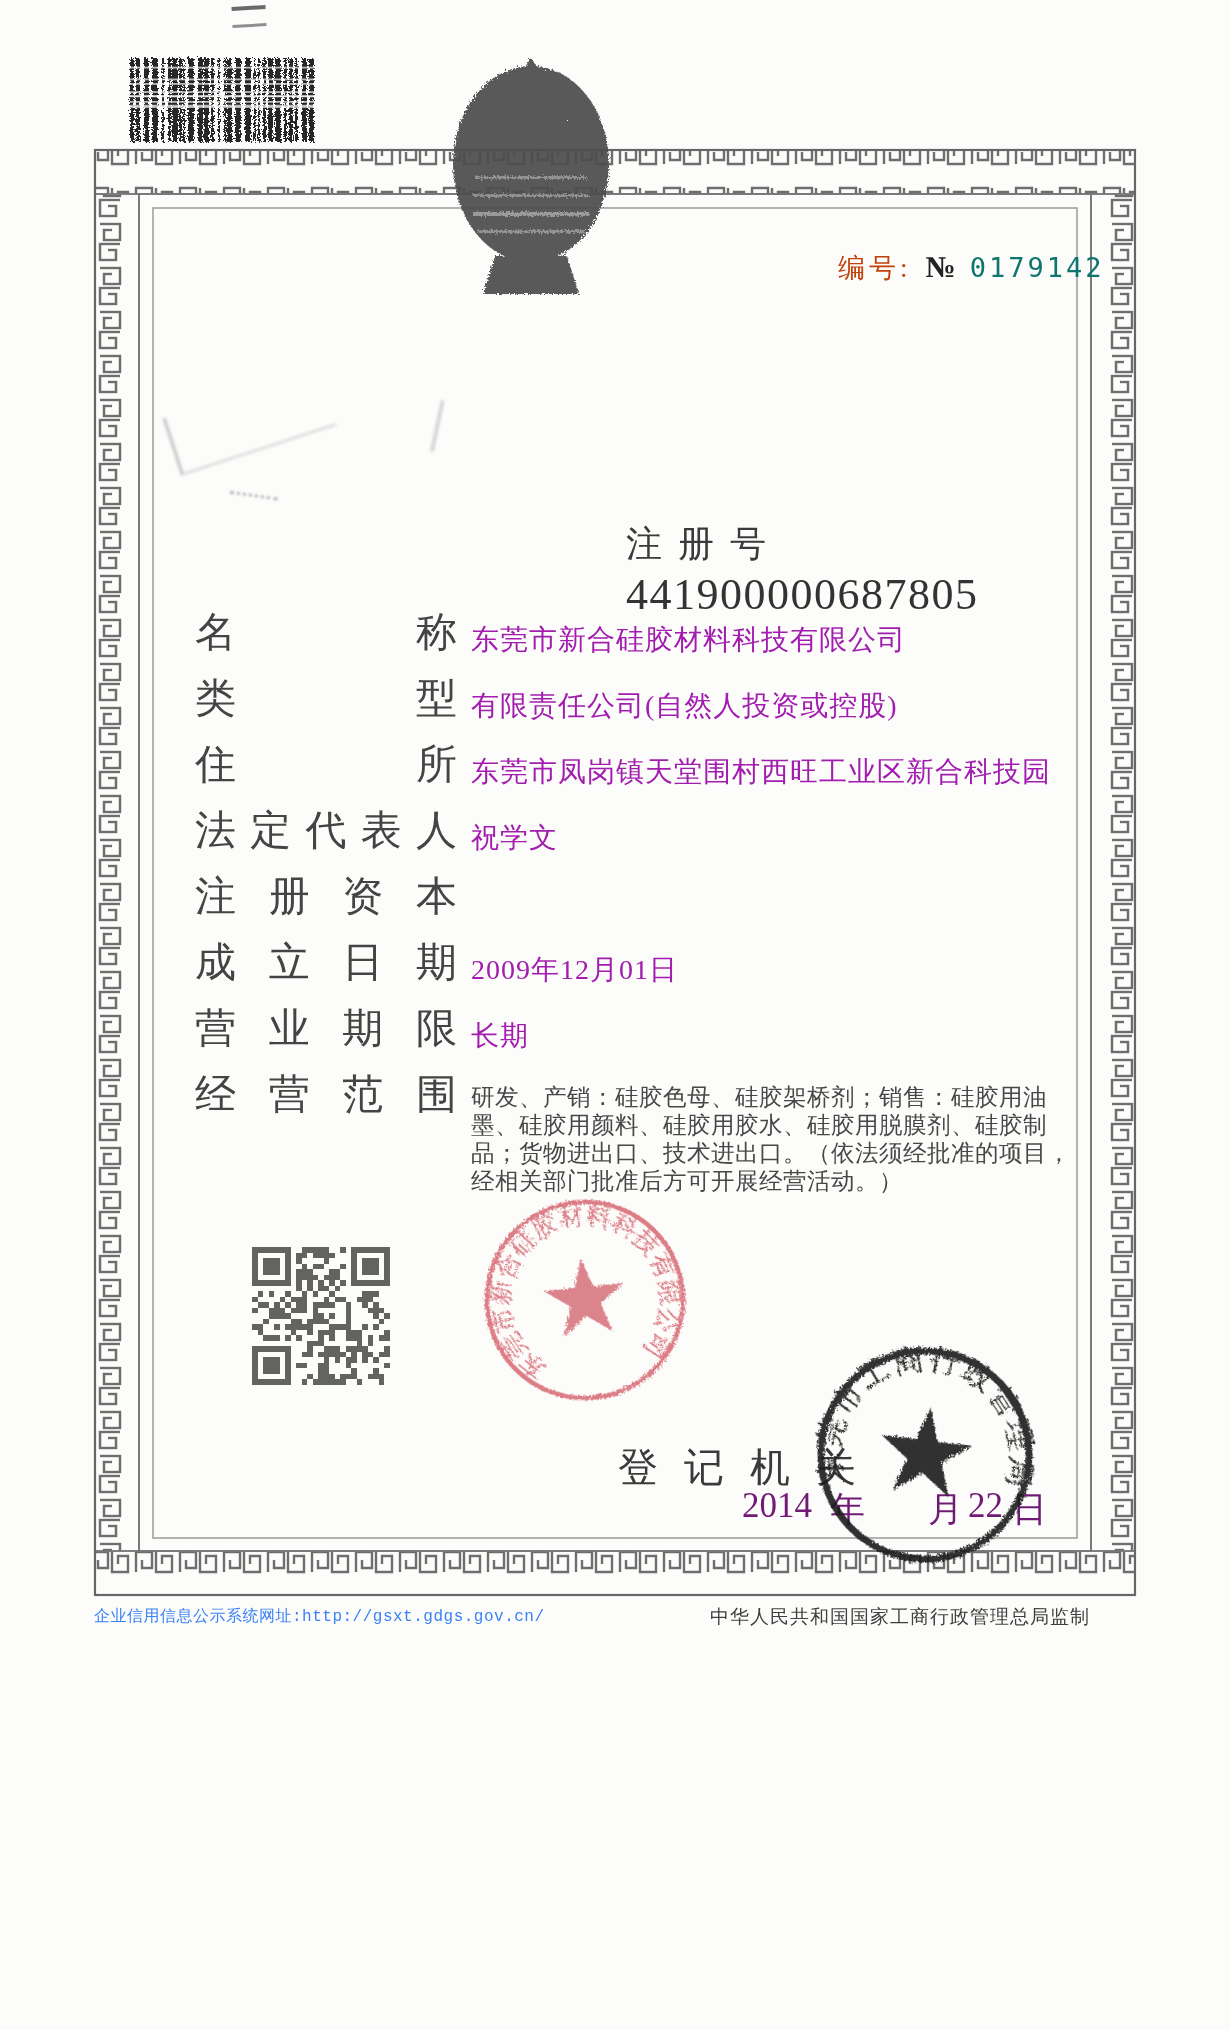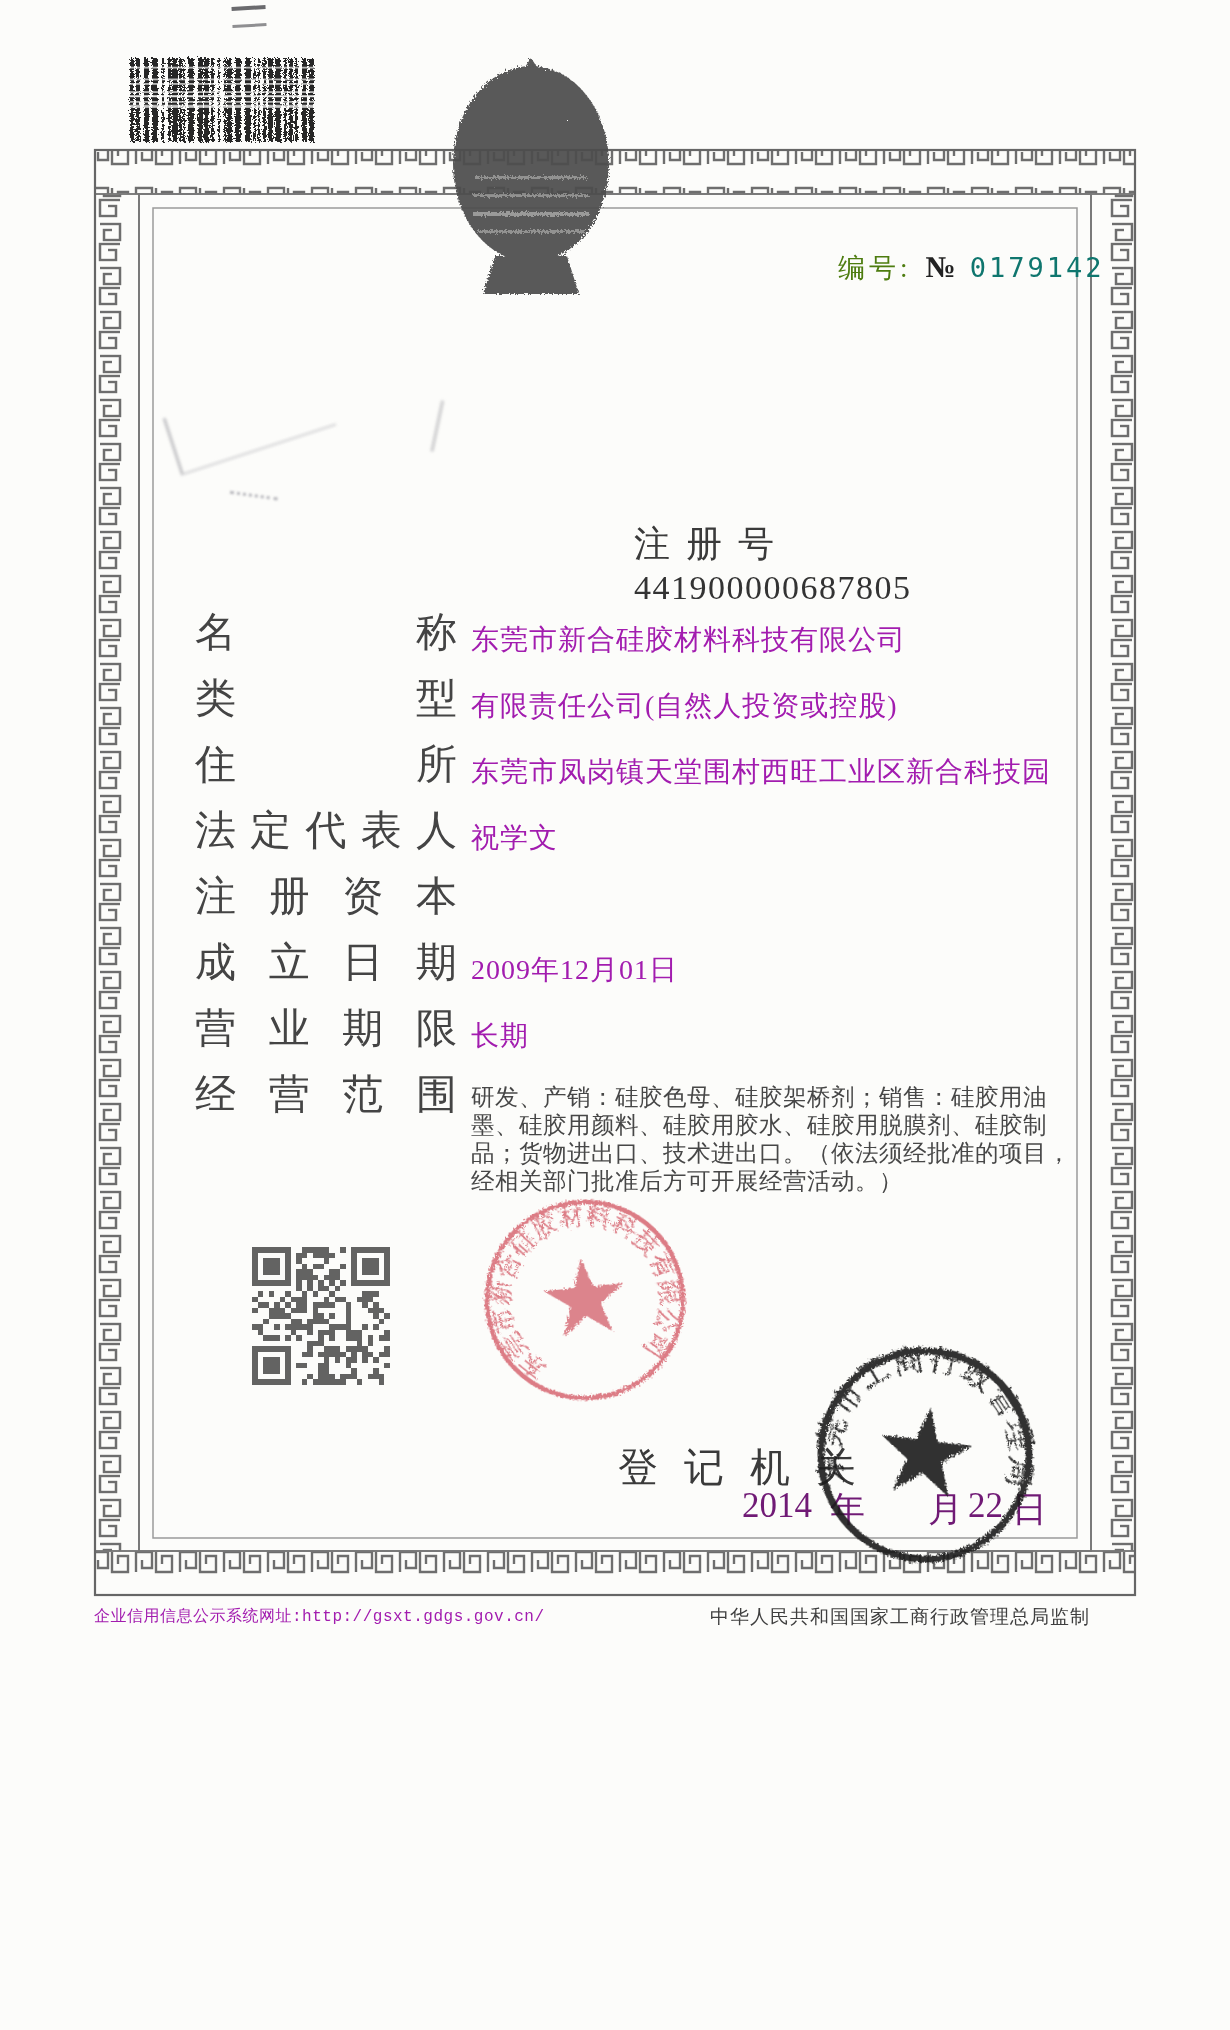--- a/index.html
+++ b/index.html
@@ -8,31 +8,31 @@
   svg{display:block;}
   
   .border-frame{position:absolute;left:0;top:0;z-index:1;}
   .mea{fill:none;stroke:#6e6e6e;stroke-width:2.4px;}
   
   .barcode{position:absolute;left:128px;top:54px;z-index:2;}
   
   .emblem{position:absolute;left:443px;top:58px;z-index:2;opacity:.93;}
   
   .serial{position:absolute;left:838px;top:250px;z-index:3;display:flex;align-items:baseline;gap:14px;}
-  .serial .lbl{font-size:27px;letter-spacing:4px;color:#4d7c0f;}
+  .serial .lbl{font-size:27px;letter-spacing:4px;color:#c2410c;}
   .serial .nomark{font-size:30px;font-weight:bold;color:#222;}
   .serial .digits{font-size:27px;letter-spacing:3px;color:#0f766e;font-family:"DejaVu Sans Mono", monospace;}
   
   .title{position:absolute;left:266px;top:318px;margin:0;z-index:3;
          font-size:150px;line-height:1.1;font-weight:900;letter-spacing:36px;color:#2a2a2a;
          font-family:"DejaVu Sans", sans-serif;text-shadow:0 0 2px rgba(30,30,30,.55);}
   
   .regno{position:absolute;left:620px;top:520px;z-index:3;display:flex;align-items:baseline;flex-direction:column;}
   .regno .lbl{font-size:36px;letter-spacing:16px;color:#3a3a3a;}
-  .regno .num{font-size:34px;letter-spacing:1.5px;margin-left:14px;color:#333;}
+  .regno .num{font-size:44px;letter-spacing:1.5px;margin-left:6px;color:#333;}
   
   .fields{position:absolute;left:195px;top:610px;width:900px;z-index:3;}
   .field-row{display:flex;align-items:flex-start;min-height:66px;}
   .field-label{width:262px;display:flex;justify-content:space-between;flex-shrink:0;
                font-size:41px;line-height:1.1;color:#444;}
   .field-value{margin-left:14px;margin-top:13px;width:622px;font-size:28px;letter-spacing:1px;
                line-height:1.2;color:#a21caf;}
   .field-value.scope{font-size:23.5px;letter-spacing:.5px;line-height:28px;margin-top:11px;color:#474747;}
   
   .qr{position:absolute;left:252px;top:1247px;z-index:3;opacity:.88;}
@@ -43,21 +43,21 @@
   
   .registrar{position:absolute;left:618px;top:1440px;z-index:3;font-size:40px;letter-spacing:26px;color:#3a3a3a;}
   .issue-date{position:absolute;left:0;top:1486px;width:1230px;height:46px;z-index:2;}
   .issue-date span{position:absolute;font-size:35px;color:#701a75;}
   .d-year{left:742px;font-family:"Liberation Serif", serif;}
   .d-yu{left:830px;}
   .d-mu{left:928px;}
   .d-day{left:968px;}
   .d-du{left:1012px;}
   
-  .footer-left{position:absolute;left:94px;top:1606px;z-index:3;font-size:16px;color:#a21caf;
+  .footer-left{position:absolute;left:94px;top:1606px;z-index:3;font-size:16px;color:#3b82f6;
                font-family:"Liberation Mono", monospace;letter-spacing:.5px;}
   .footer-right{position:absolute;right:140px;top:1604px;z-index:3;font-size:19px;color:#3f3f3f;letter-spacing:1px;}
   
   .smudge{position:absolute;z-index:2;pointer-events:none;}
   .s1{left:168px;top:392px;width:160px;height:58px;
       border-left:3px solid rgba(90,90,100,.35);border-bottom:2px solid rgba(90,90,100,.25);
       transform:rotate(-18deg);filter:blur(1.5px);}
   .s2{left:228px;top:494px;width:48px;height:26px;border-top:3px dotted rgba(80,80,95,.4);
       transform:rotate(8deg);filter:blur(1px);}
   .s3{left:416px;top:398px;width:20px;height:52px;border-right:3px solid rgba(90,90,100,.3);

